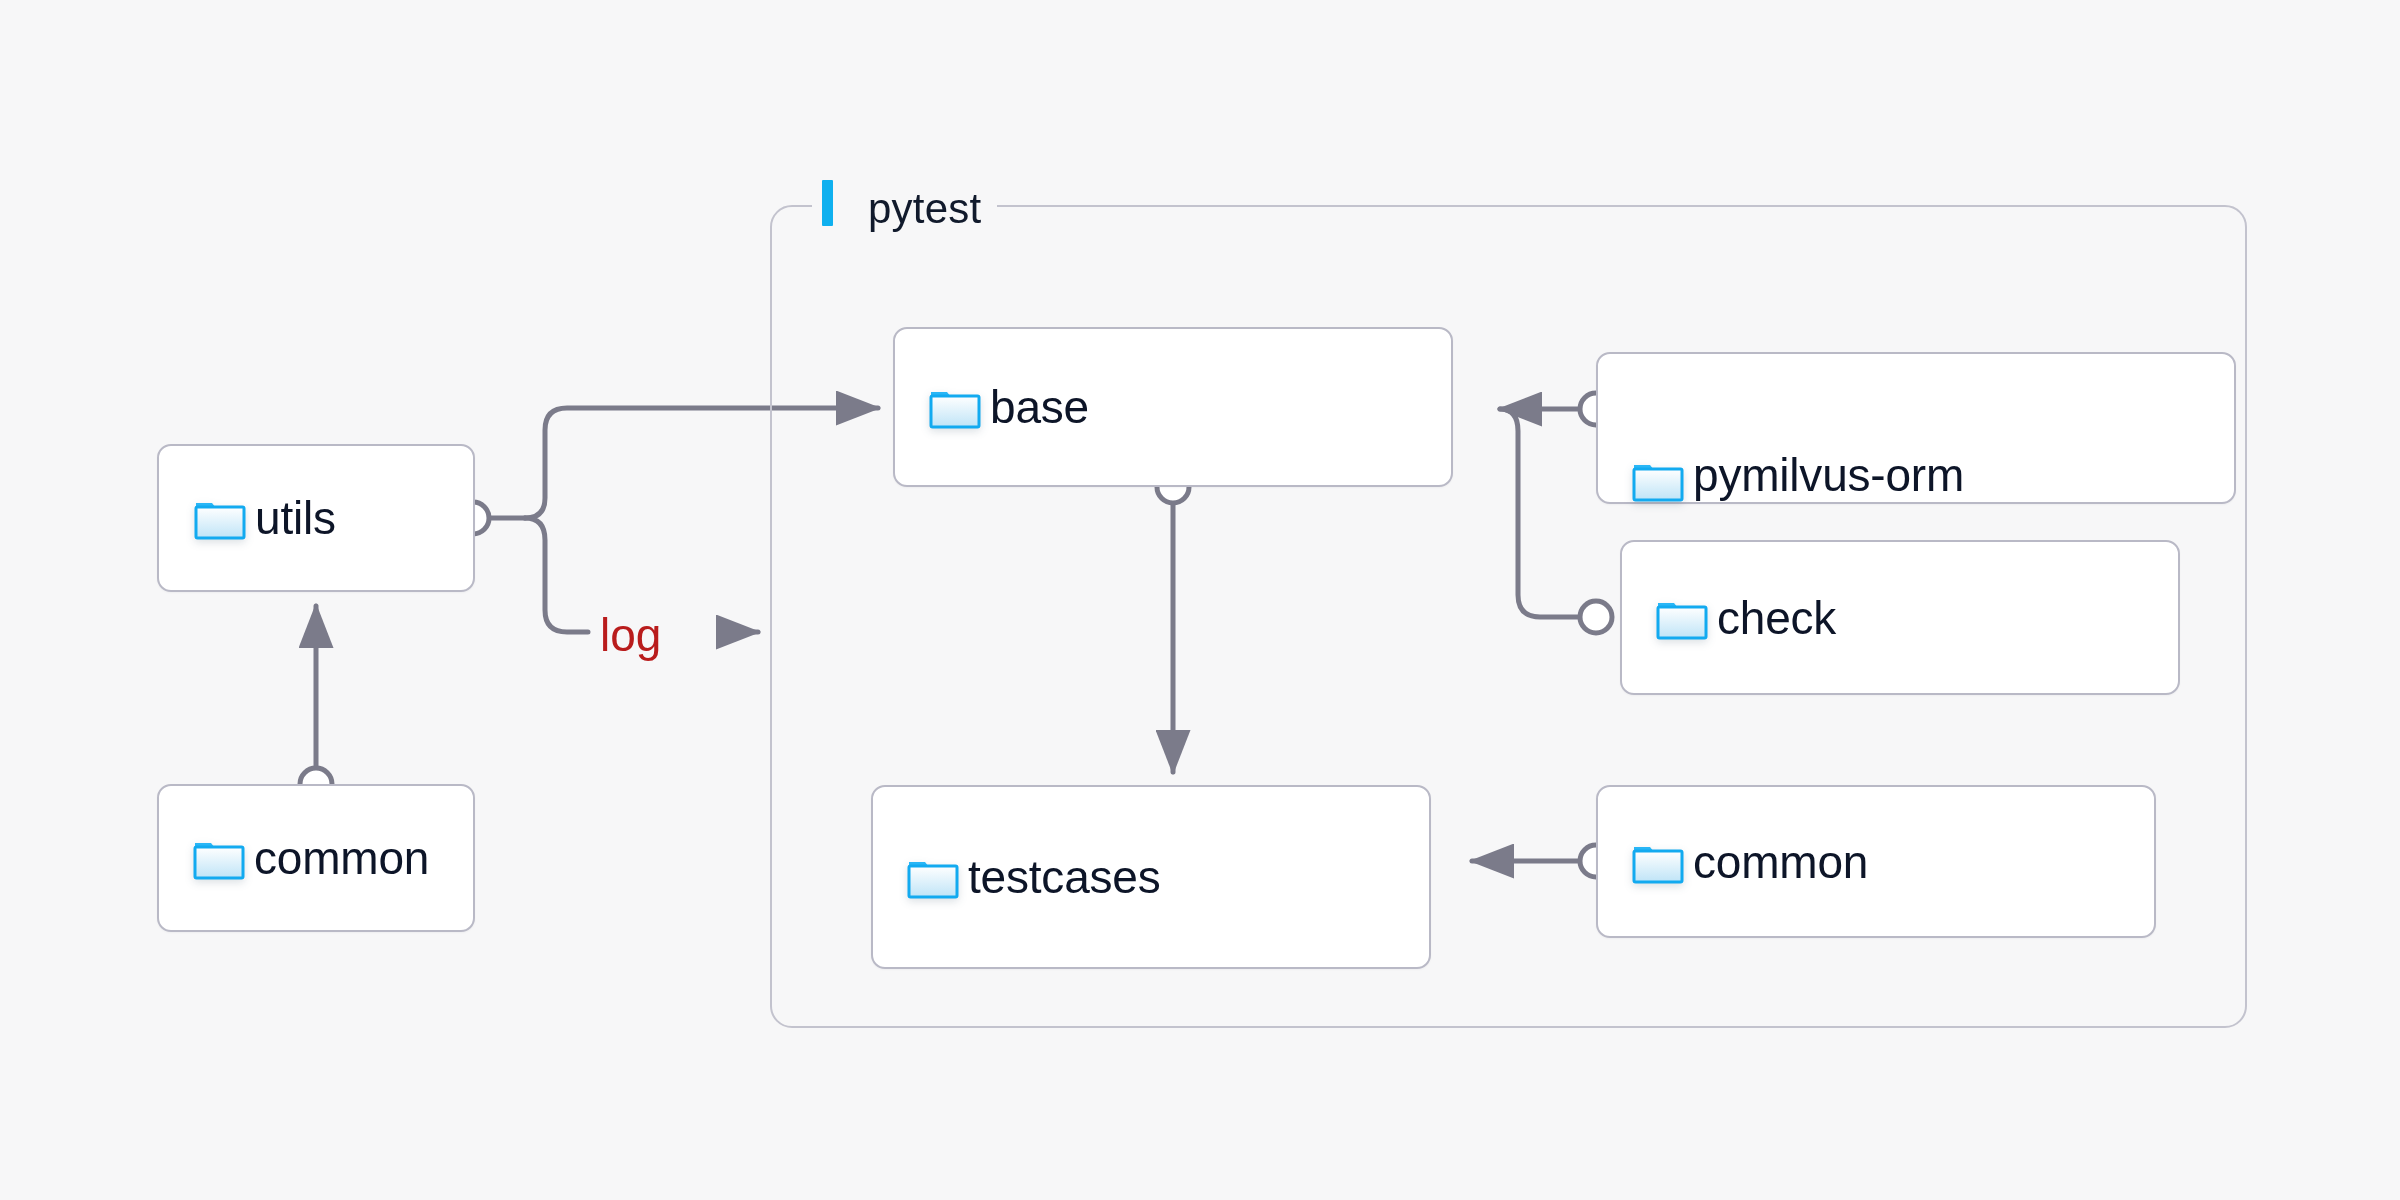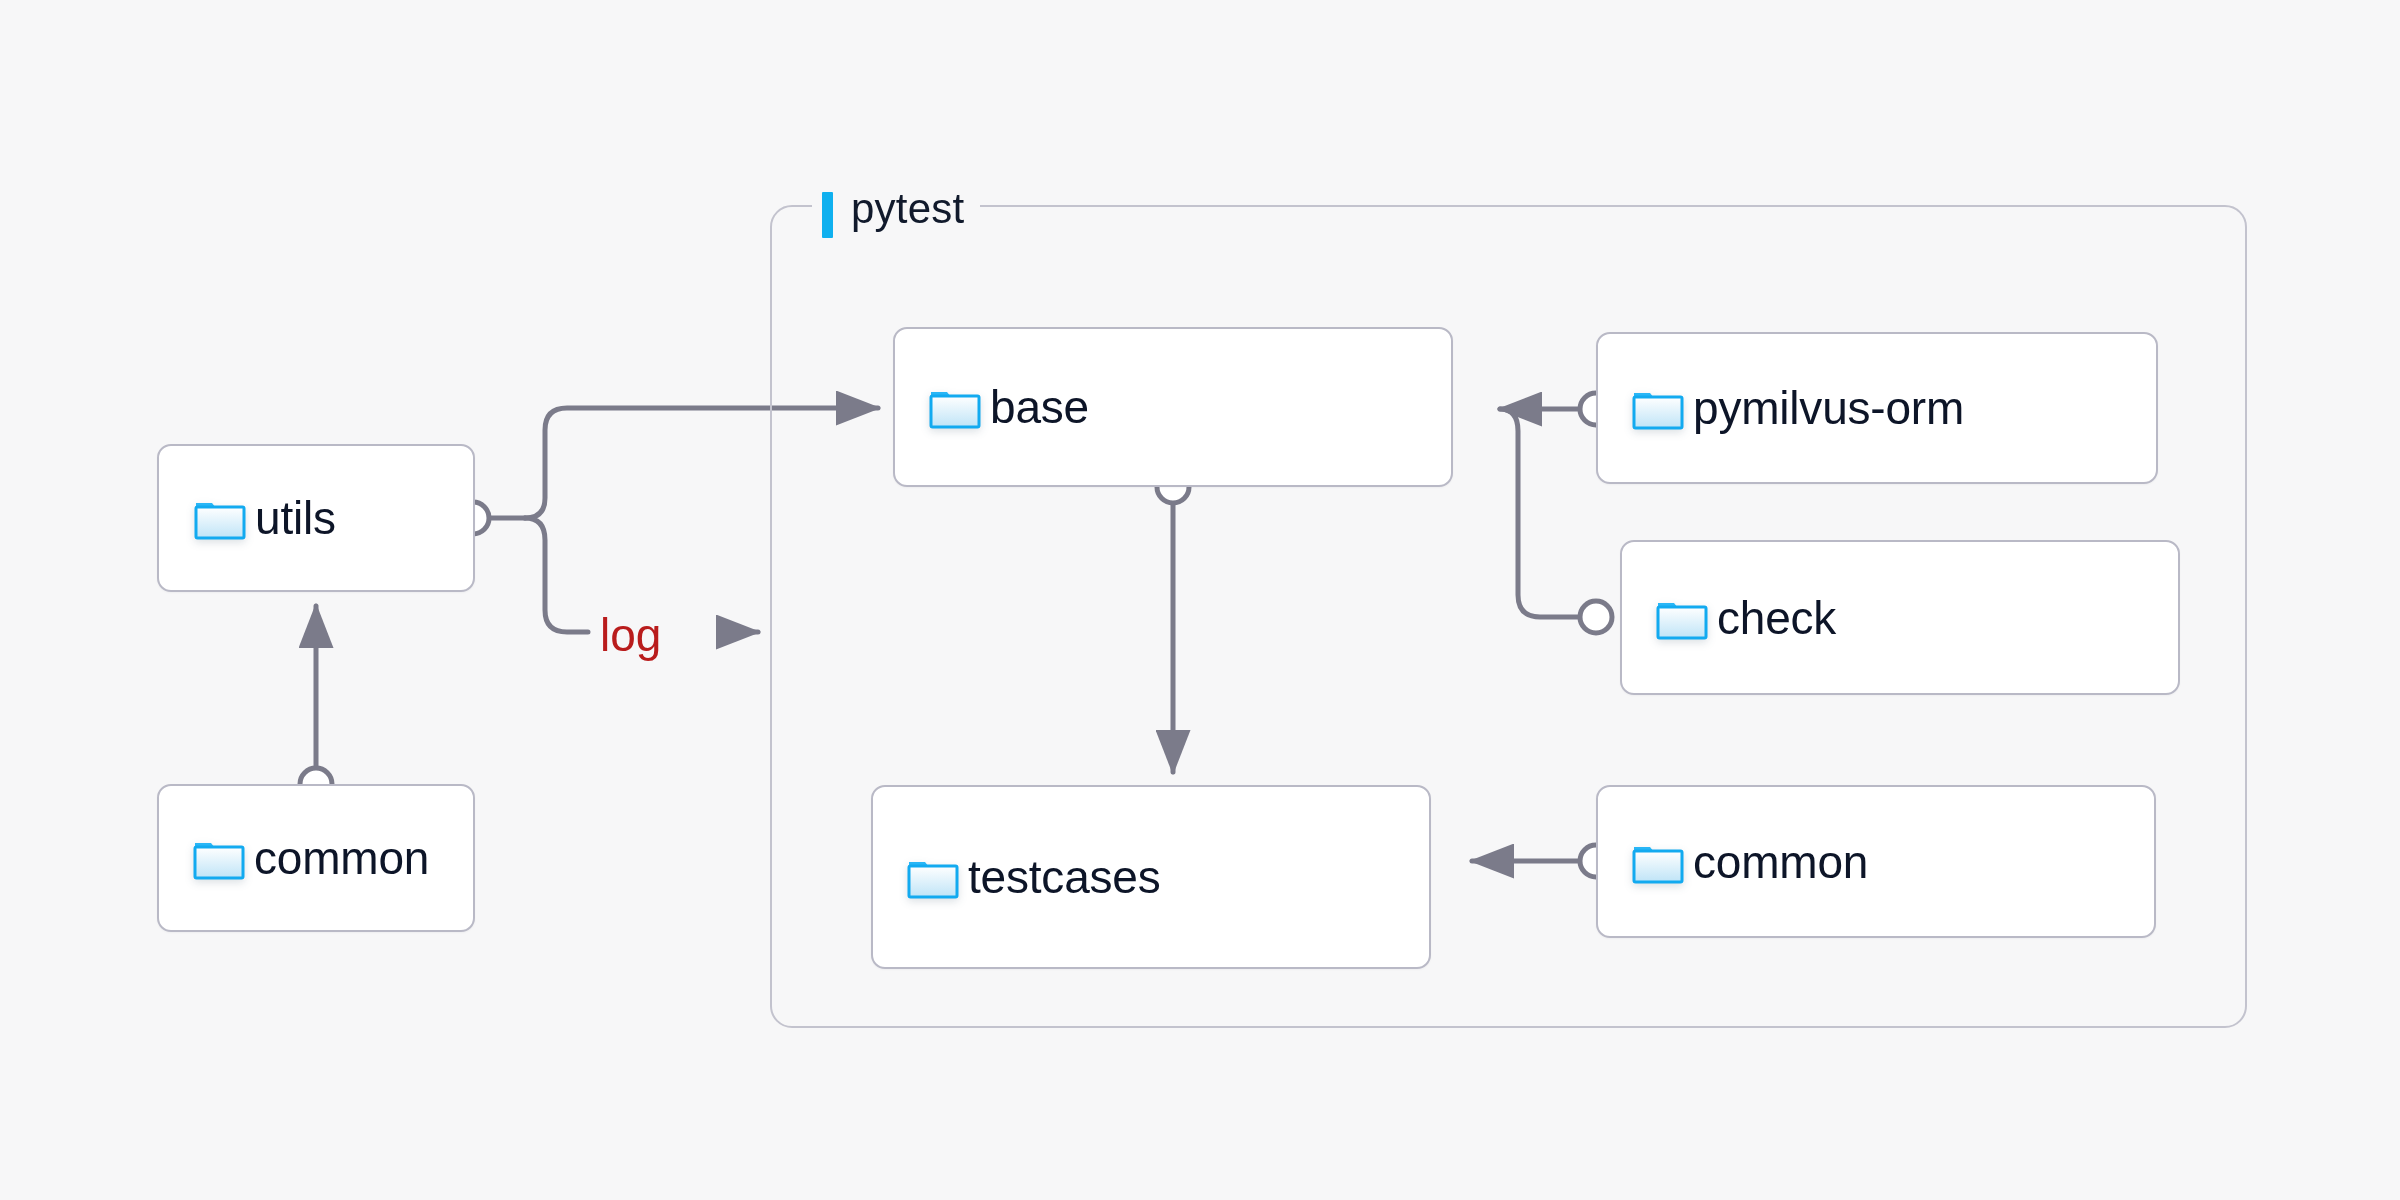--- a/index.html
+++ b/index.html
@@ -31,22 +31,22 @@
   .group-box {
     position: absolute;
     border: 2px solid #c3c3ce;
     border-radius: 22px;
     background: transparent;
     box-sizing: border-box;
   }
   .group-label {
     position: absolute;
     display: flex;
-    align-items: flex-end;
-    gap: 18px;
+    align-items: flex-start;
+    gap: 35px;
     background: #f7f7f8;
     padding: 0 16px 0 10px;
     height: 58px;
     line-height: 58px;
   }
   .group-accent {
     width: 11px;
     height: 46px;
     background: #0fb0ef;
     border-radius: 1px;
@@ -207,21 +207,21 @@
             <stop offset="100%" stop-color="#bfe4f7"></stop>
           </linearGradient>
         </defs>
         <path d="M2,7 h16 l4,5 h28 v5 H2 z" fill="#29b6f6"></path>
         <rect x="2" y="11" width="48" height="31" rx="1.5" fill="url(#fg4)" stroke="#12aaf0" stroke-width="3"></rect>
       </svg>
     </span>
     <span class="node-label">testcases</span>
   </div>
 
-  <div class="node" style="left:1596px; top:332px; width:562px; height:152px;">
+  <div class="node" style="left:1596px; top:352px; width:640px; height:152px;align-items:flex-end;">
     <span class="folder-icon">
       <svg viewBox="0 0 52 44" width="52" height="44" xmlns="http://www.w3.org/2000/svg">
         <defs>
           <linearGradient id="fg5" x1="0" y1="0" x2="0" y2="1">
             <stop offset="0%" stop-color="#ffffff"></stop>
             <stop offset="100%" stop-color="#bfe4f7"></stop>
           </linearGradient>
         </defs>
         <path d="M2,7 h16 l4,5 h28 v5 H2 z" fill="#29b6f6"></path>
         <rect x="2" y="11" width="48" height="31" rx="1.5" fill="url(#fg5)" stroke="#12aaf0" stroke-width="3"></rect>

